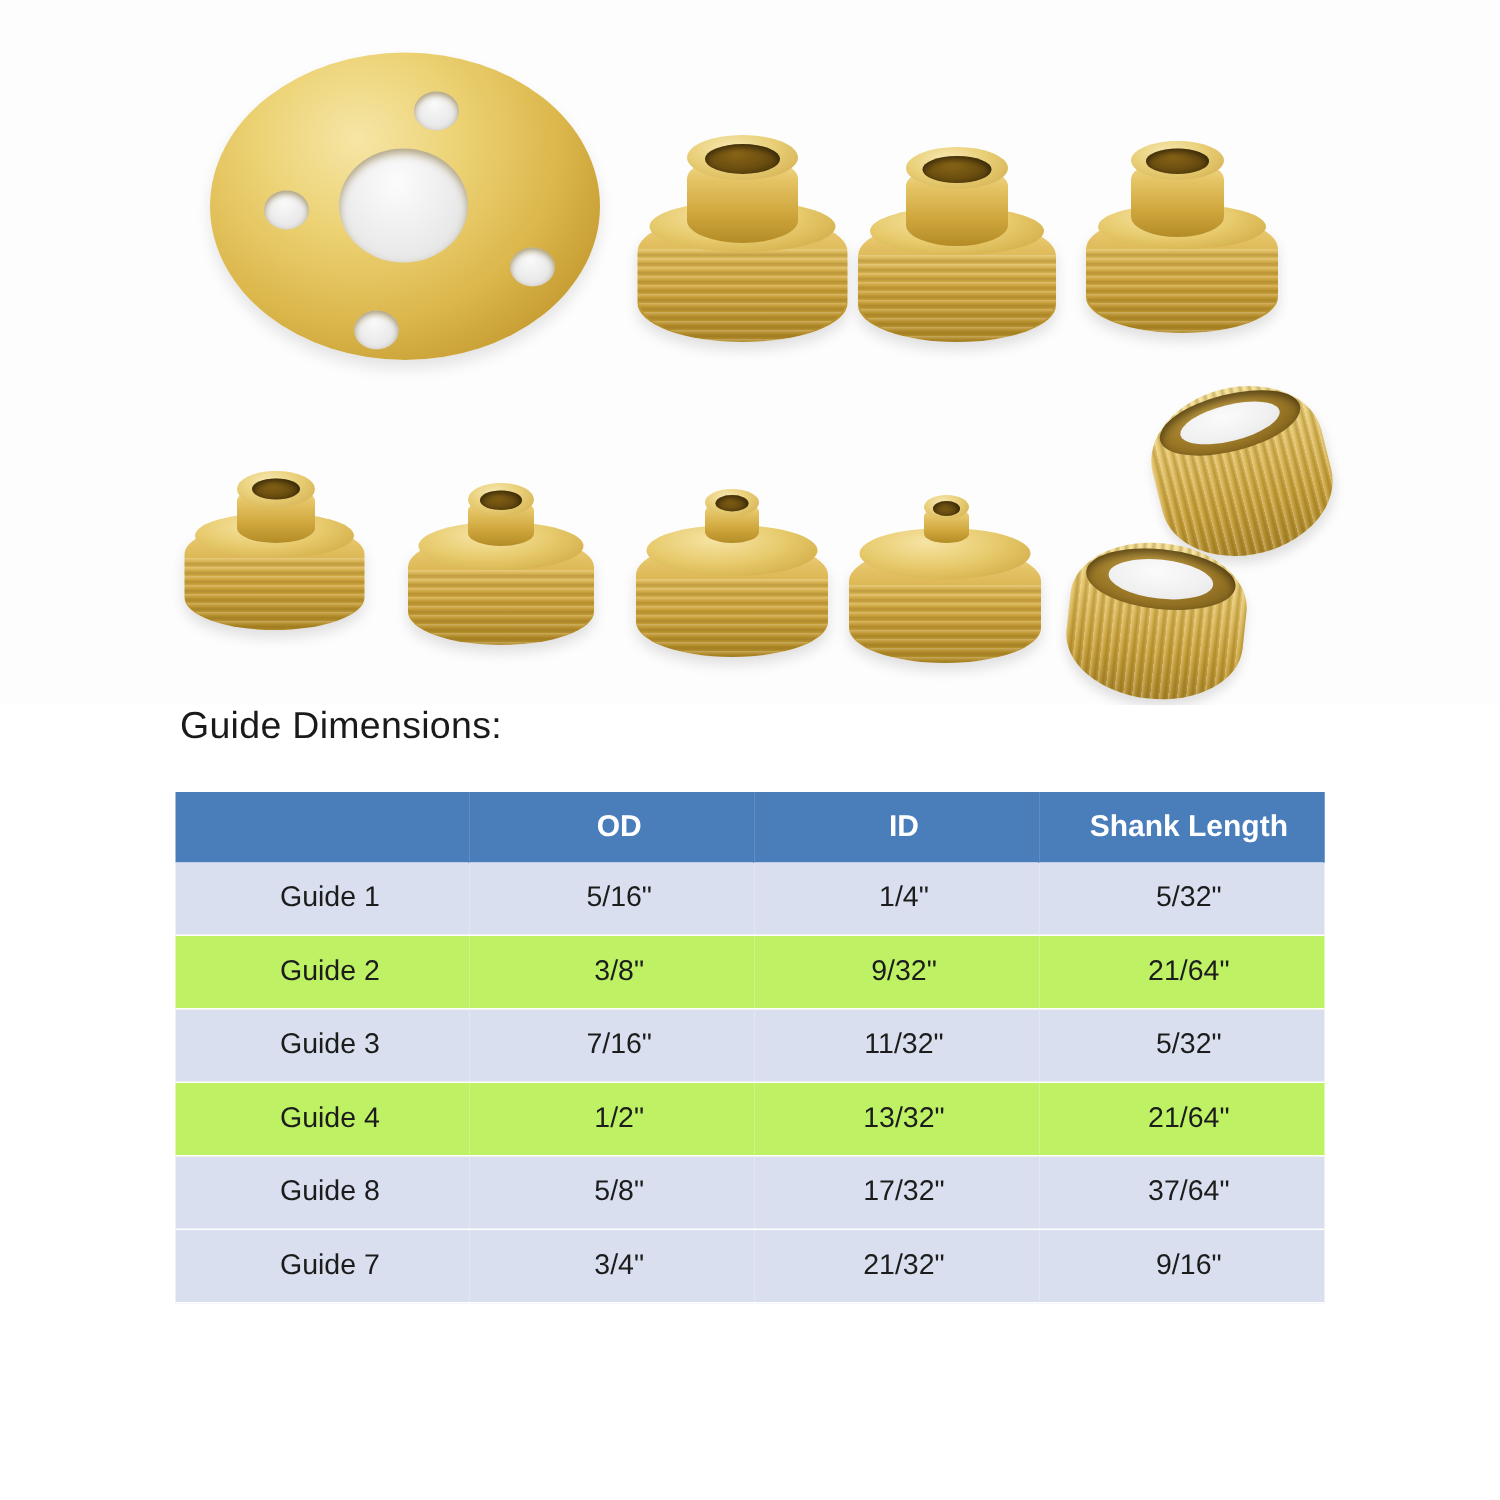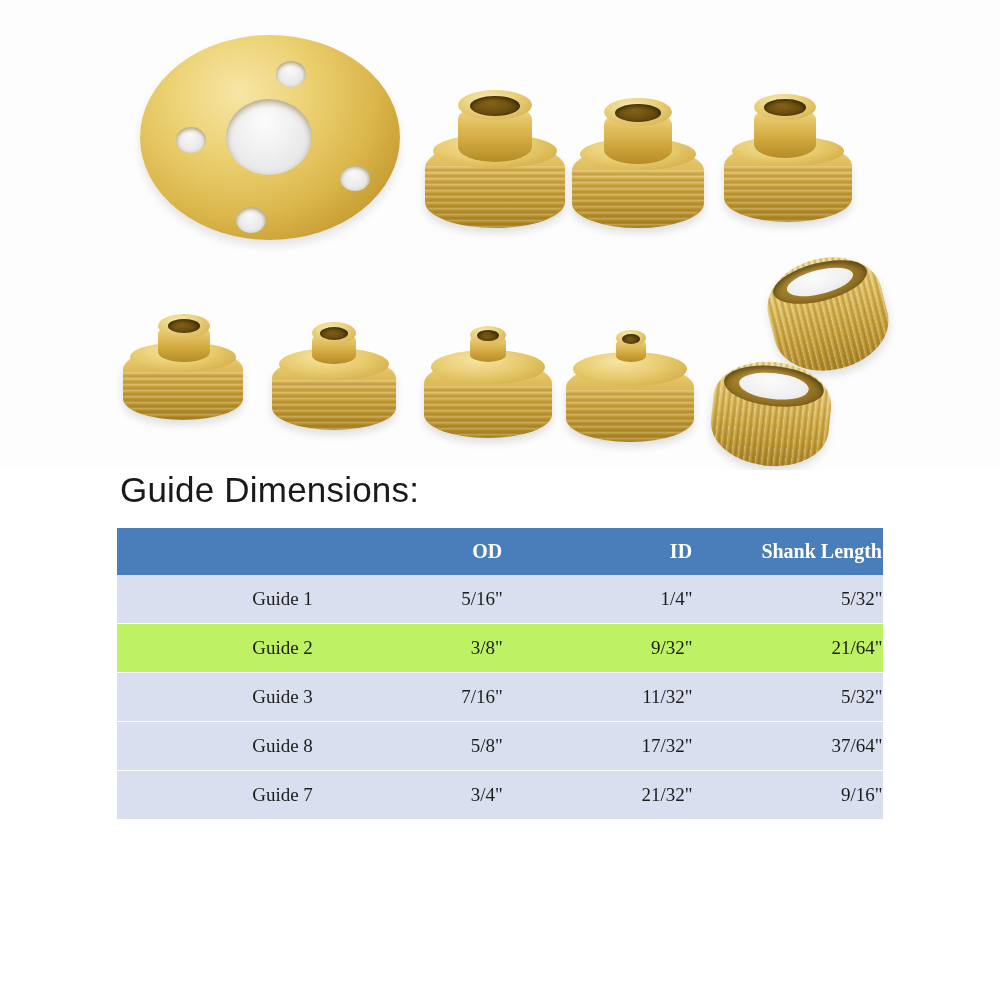--- a/index.html
+++ b/index.html
@@ -112,42 +112,41 @@
   .ring .mouth-in {
     position: absolute; border-radius: 50%;
     background: radial-gradient(ellipse at 45% 30%, #fbfbfb 0%, #f0f0f0 60%, #e2e2e2 100%);
   }
 
   
   .caption {
     position: absolute;
     left: 120px;
     top: 470px;
-    font-size: 35px;
+    font-size: 25px;
     color: #1a1a1a;
     font-family: "Liberation Sans", sans-serif;
     letter-spacing: .2px;
   }
 
   table.dims {
     position: absolute;
     left: 117px;
     top: 528px;
     width: 766px;
     border-collapse: collapse;
     font-size: 19px;
     color: #1c1c1c;
   }
   table.dims th, table.dims td {
-    text-align: right;
+    text-align: center;
     padding: 0 0 0 10px;
     height: 48px;
     vertical-align: middle;
     font-weight: normal;
-    font-family: Liberation Serif, serif;
   }
   table.dims thead th {
     background: #4a7ebb;
     color: #ffffff;
     font-weight: bold;
     font-size: 20px;
     height: 47px;
     border-right: 1px solid #4a7ebb;
   }
   table.dims tbody tr.odd td  { background: #d9dfee; }
@@ -282,20 +281,26 @@
         <td>3/8"</td>
         <td>9/32"</td>
         <td>21/64"</td>
       </tr>
       <tr class="odd">
         <td>Guide 3</td>
         <td>7/16"</td>
         <td>11/32"</td>
         <td>5/32"</td>
       </tr>
+      <tr class="even">
+        <td>Guide 4</td>
+        <td>1/2"</td>
+        <td>13/32"</td>
+        <td>21/64"</td>
+      </tr>
       <tr class="odd">
         <td>Guide 8</td>
         <td>5/8"</td>
         <td>17/32"</td>
         <td>37/64"</td>
       </tr>
       <tr class="odd">
         <td>Guide 7</td>
         <td>3/4"</td>
         <td>21/32"</td>

